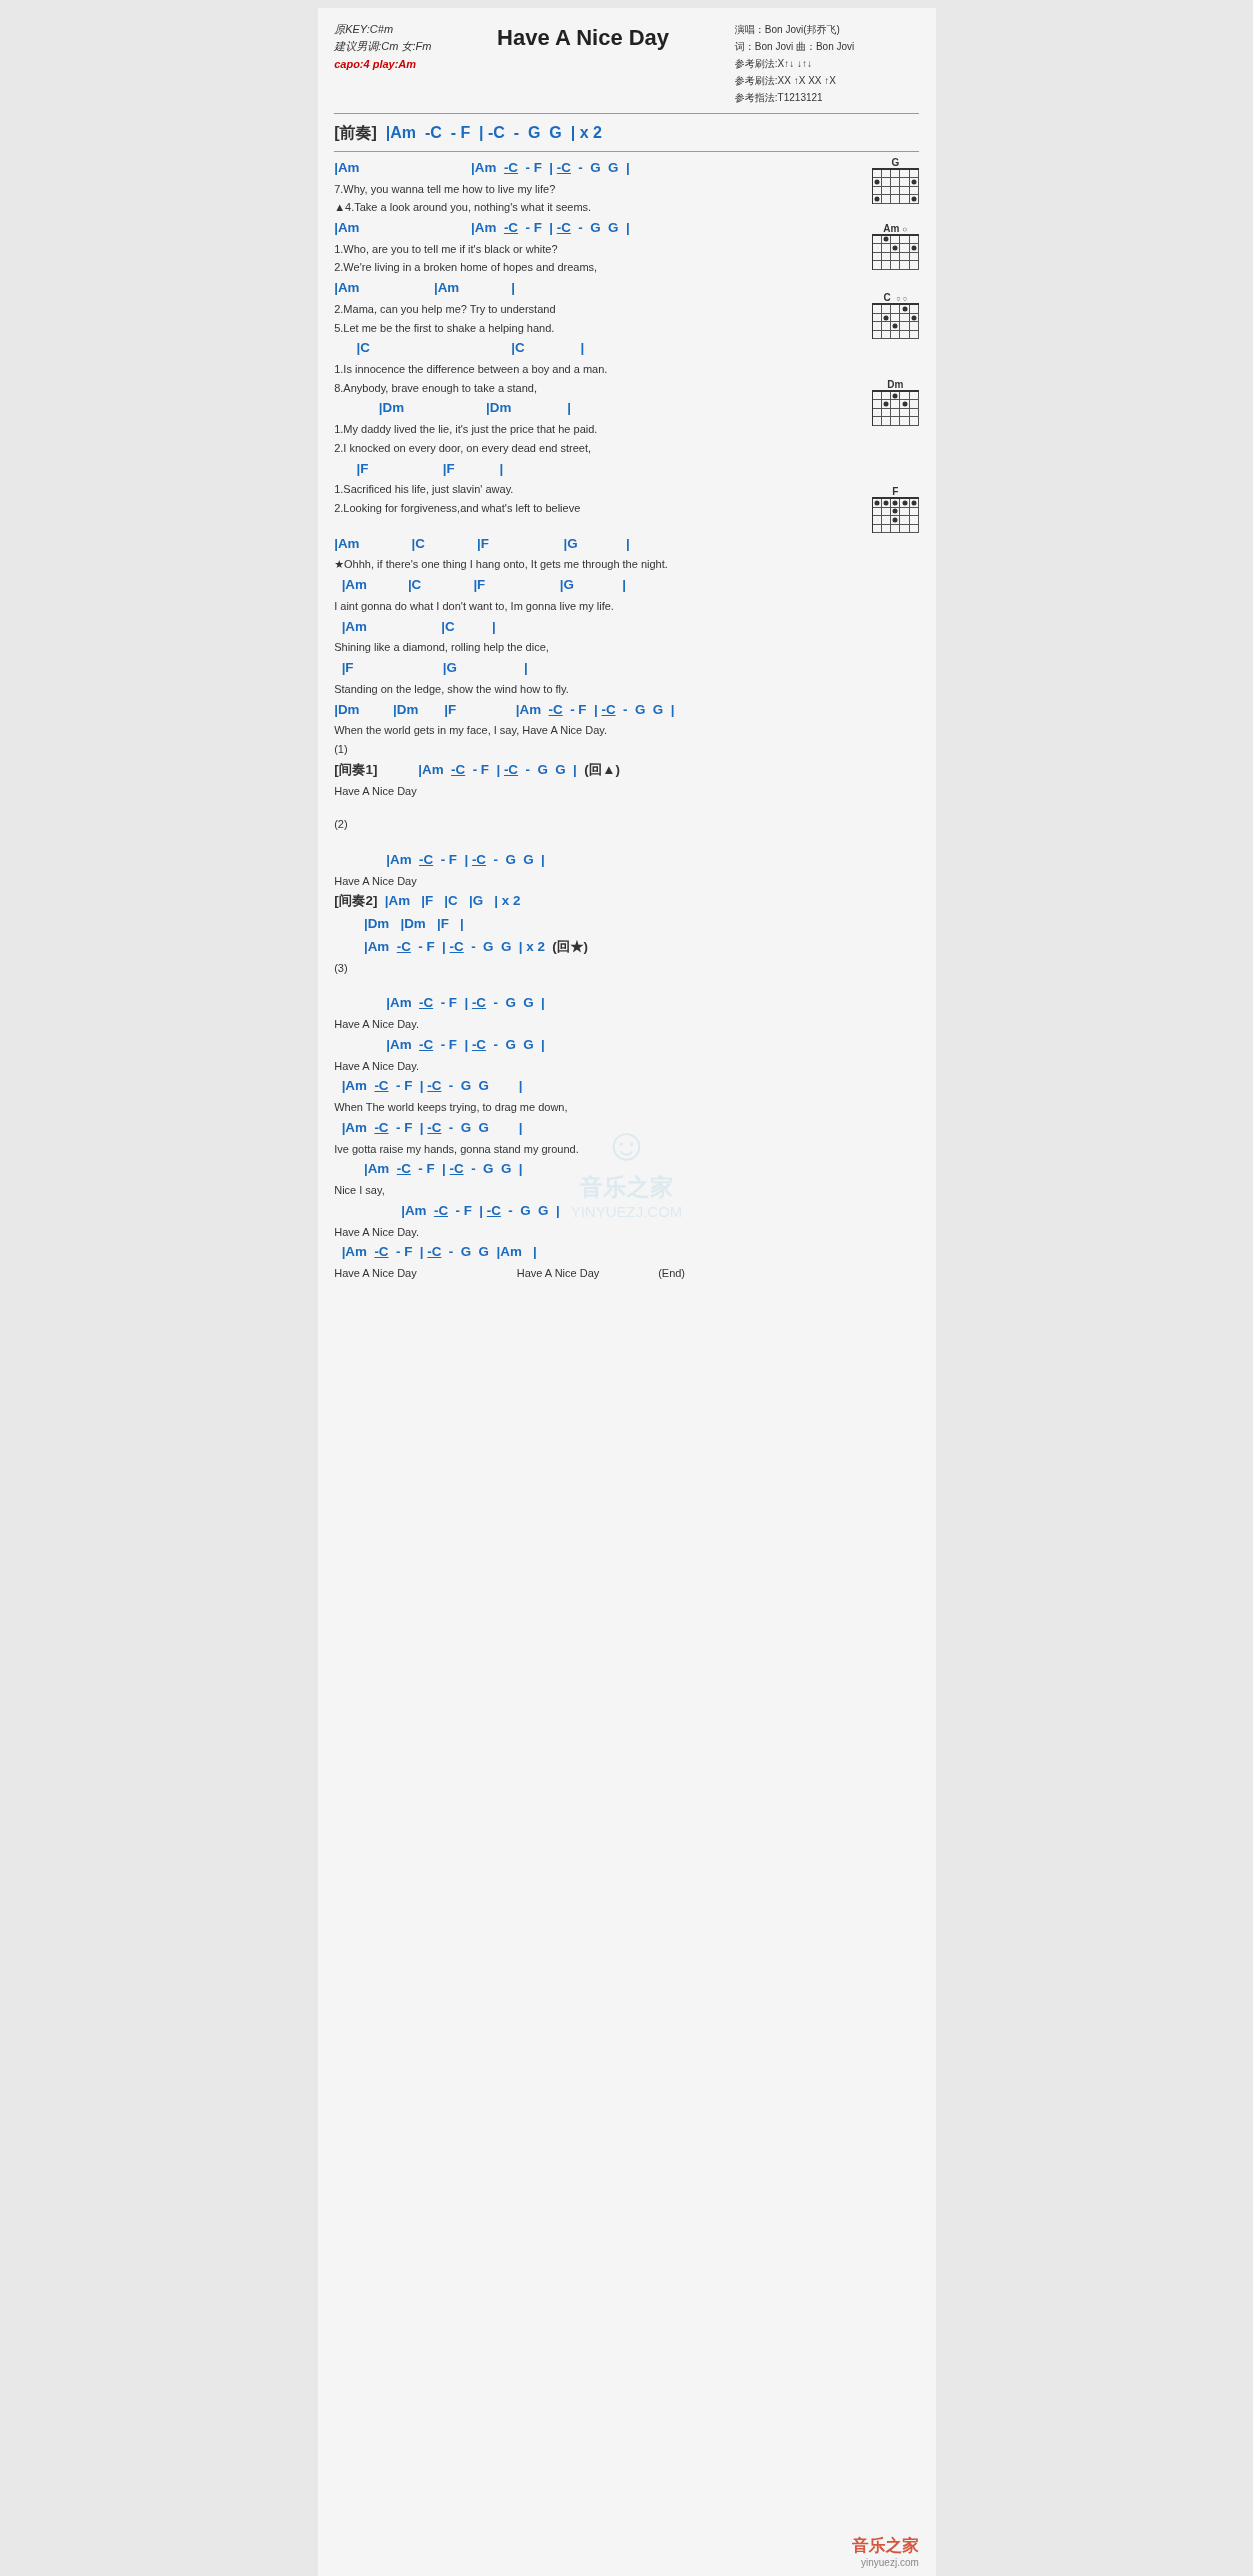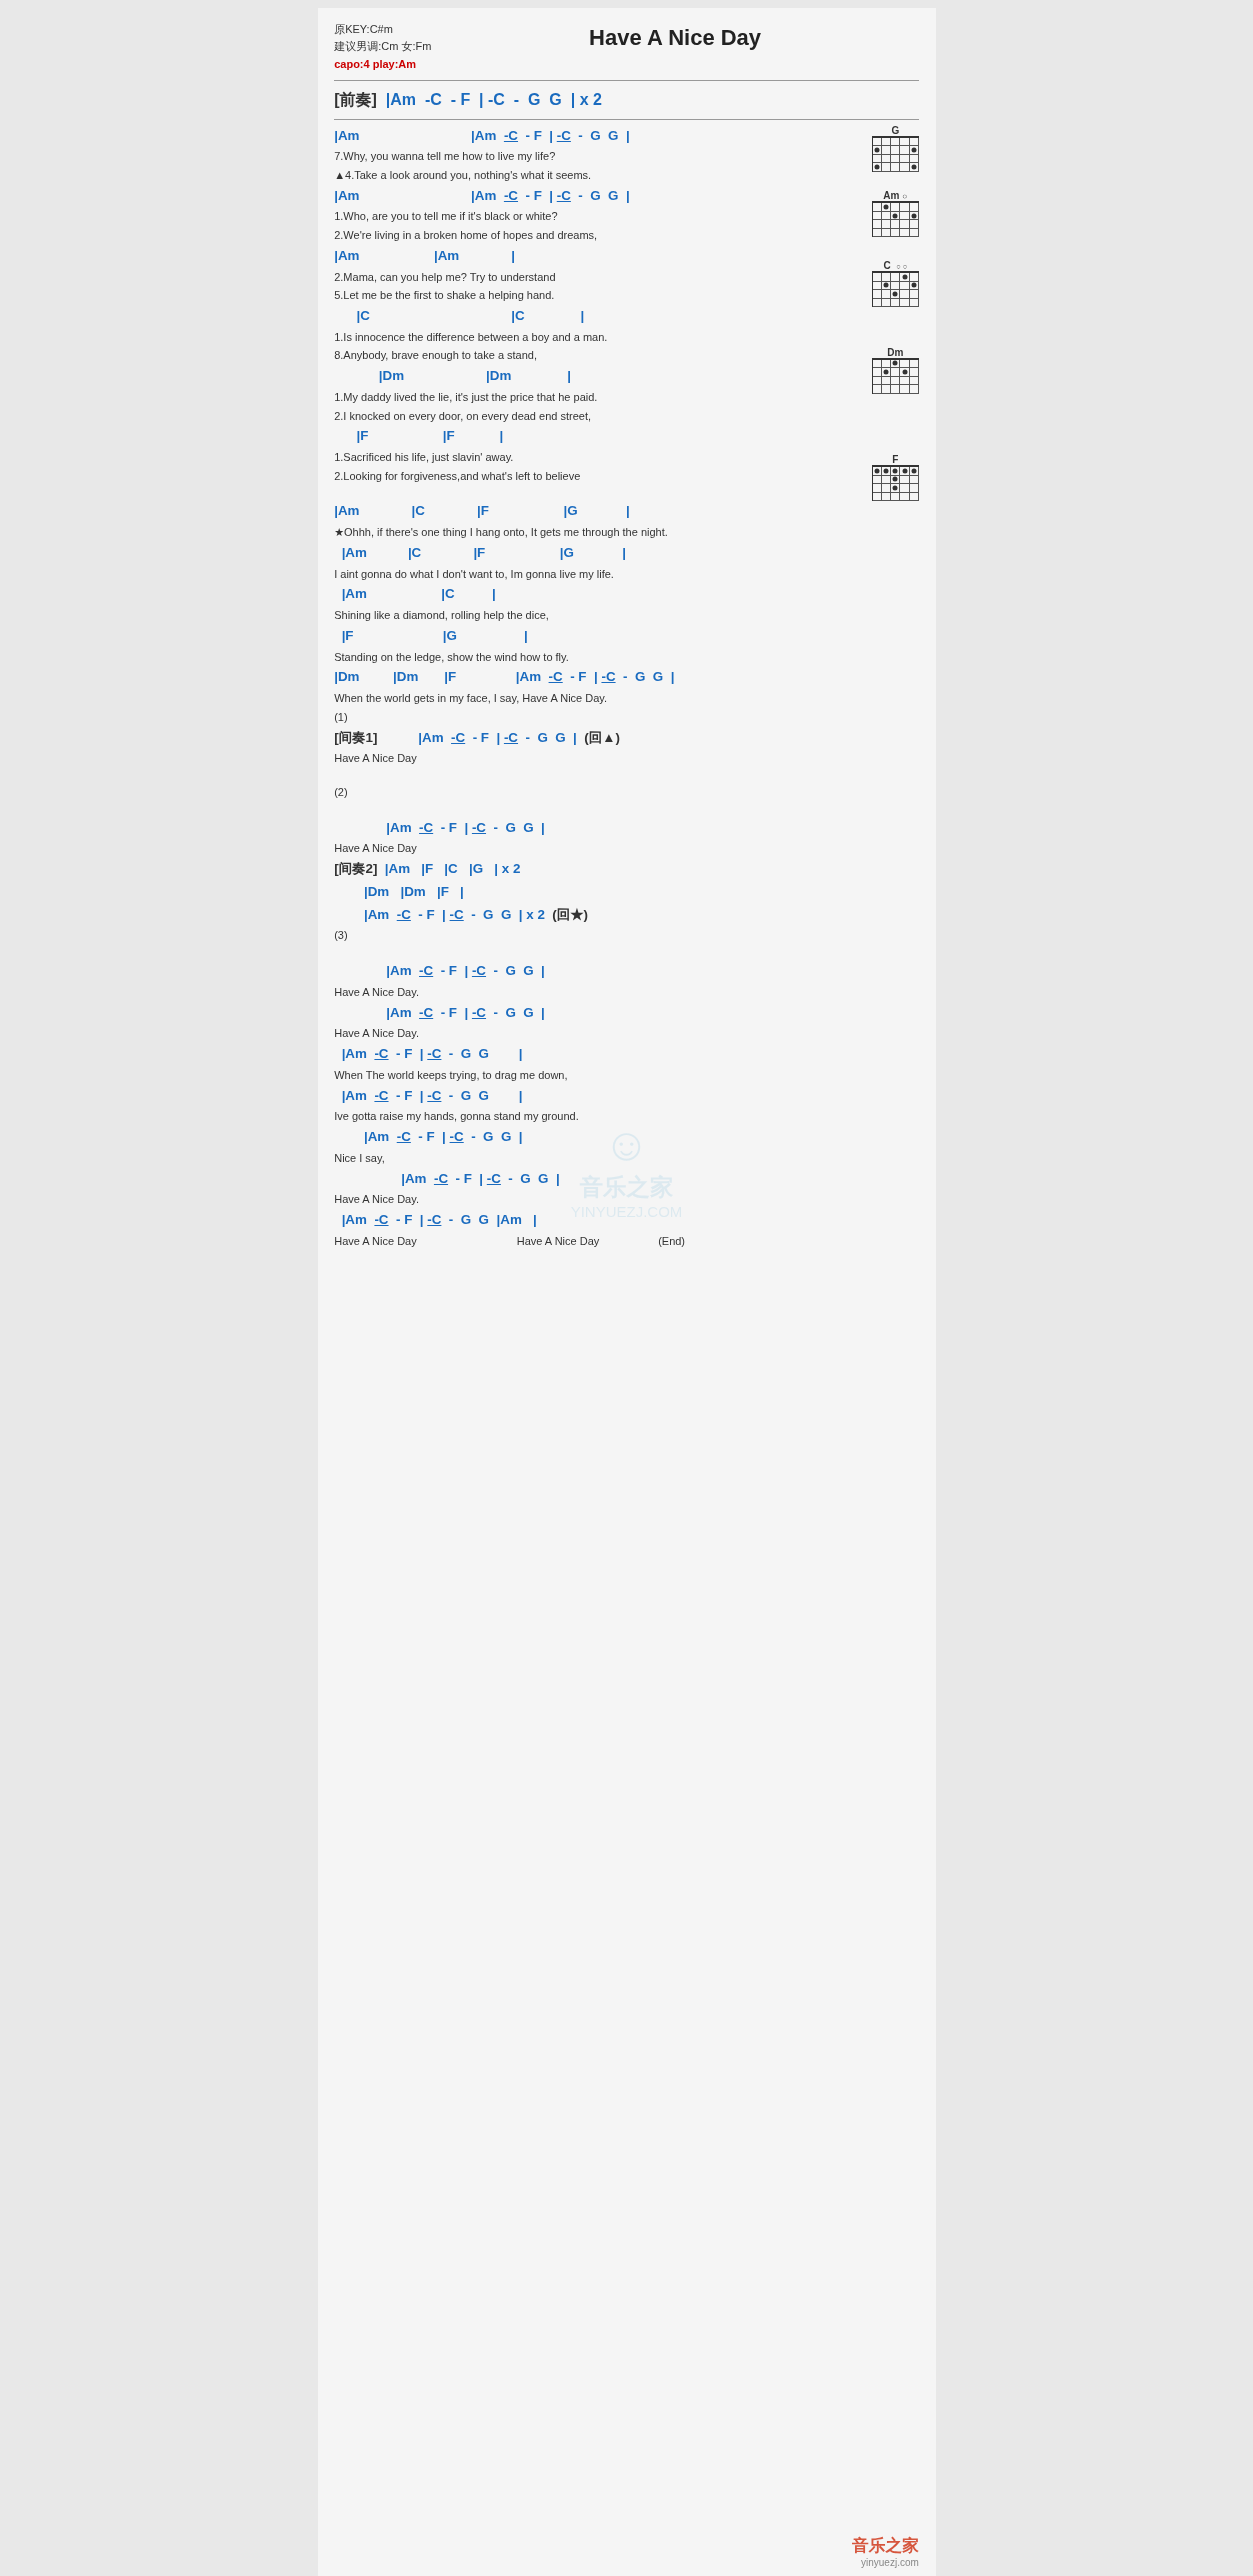--- a/index.html
+++ b/index.html
@@ -19,20 +19,21 @@
     }
     .header-area {
       display: flex;
       justify-content: space-between;
       margin-bottom: 6.7px;
     }
     .header-left {
       font-size: 11px;
       color: #333;
       line-height: 1.6;
+      font-style: italic;
     }
     .header-left .capo {
       color: #cc0000;
       font-weight: bold;
     }
     .header-center {
       text-align: center;
       flex: 1;
     }
     .song-title {
@@ -81,20 +82,27 @@
 <div class="page">
 
   <div class="header-area">
     <div class="header-left">
       <div>原KEY:C#m</div>
       <div>建议男调:Cm 女:Fm</div>
       <div class="capo red">capo:4 play:Am</div>
     </div>
     <div class="header-center">
       <div class="song-title">Have A Nice Day</div>
+    </div>
+    <div class="header-right">
+      <div>演唱：Bon Jovi(邦乔飞)</div>
+      <div>词：Bon Jovi  曲：Bon Jovi</div>
+      <div>参考刷法:X↑↓ ↓↑↓</div>
+      <div>参考刷法:XX ↑X XX ↑X</div>
+      <div>参考指法:T1213121</div>
     </div>
   </div>
 
   <hr class="divider">
 
   <div class="section line">
     <span class="bracket-label">[前奏]</span>
     <span class="chord blue">
       &nbsp;|Am&nbsp;&nbsp;<span class="underline blue">-C</span>&nbsp;&nbsp;-&nbsp;F&nbsp;&nbsp;|&nbsp;<span class="underline blue">-C</span>&nbsp;&nbsp;-&nbsp;&nbsp;G&nbsp;&nbsp;G&nbsp;&nbsp;|&nbsp;x&nbsp;2
     </span>

